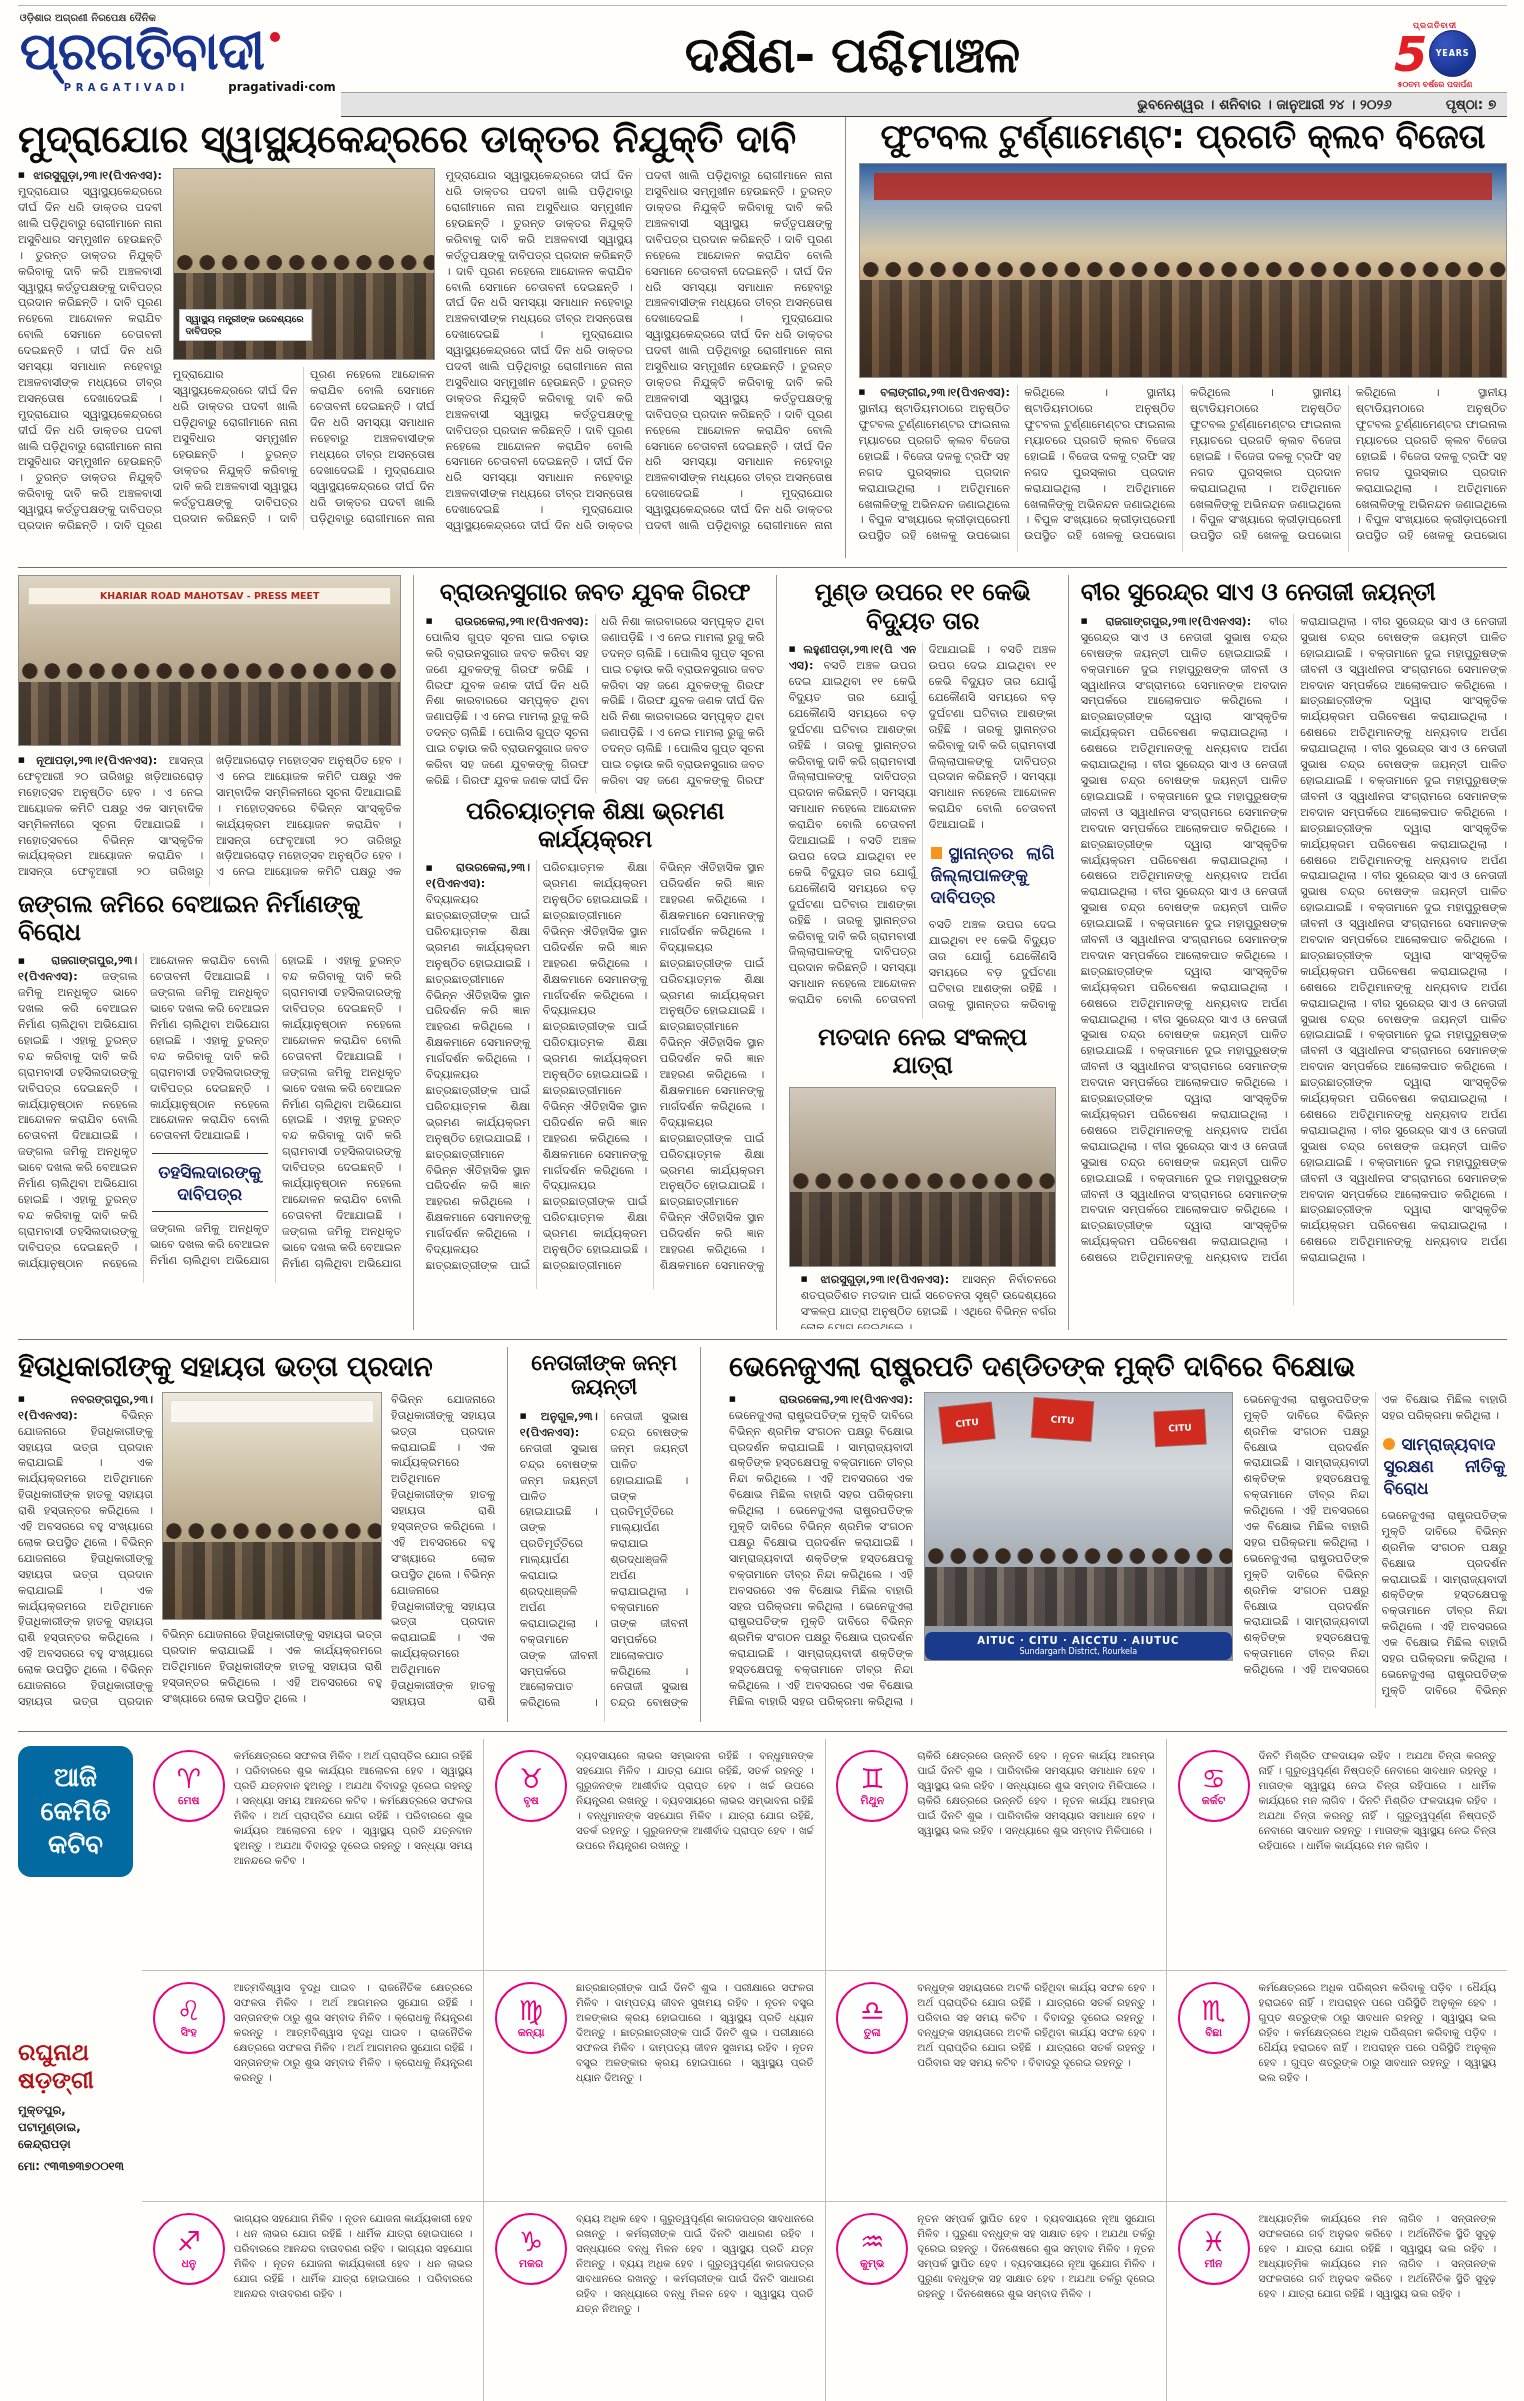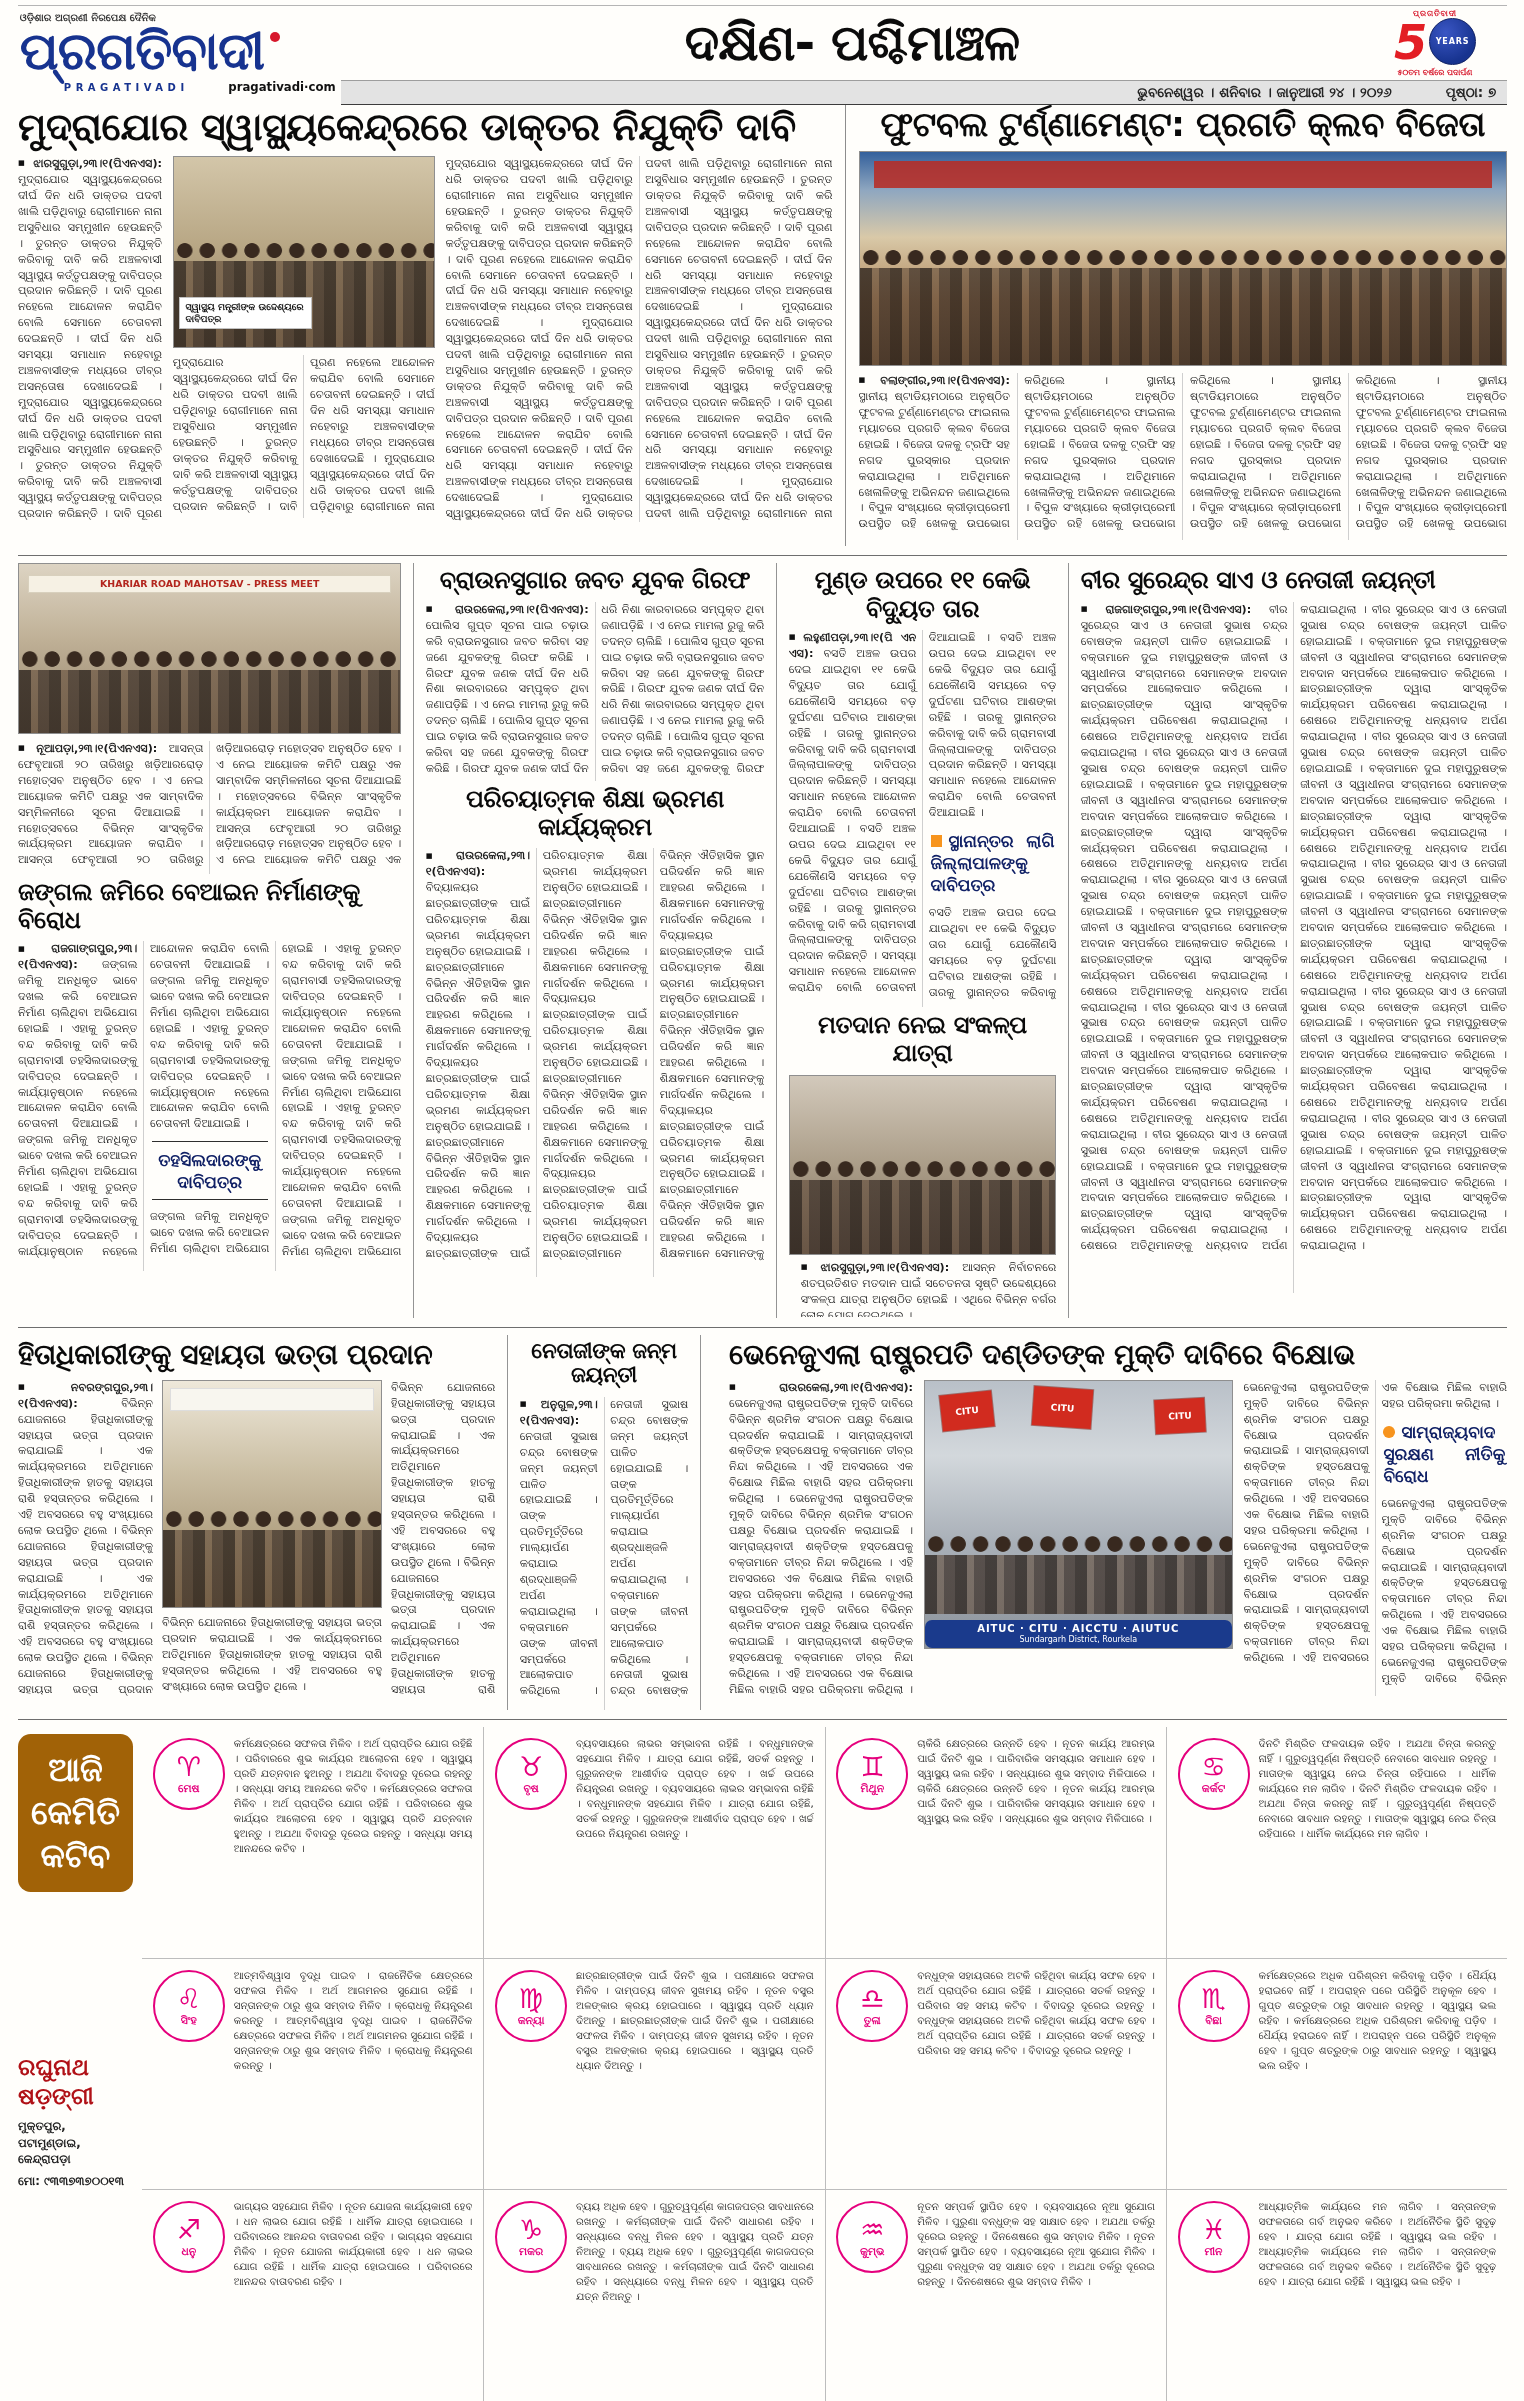--- a/index.html
+++ b/index.html
@@ -12,21 +12,21 @@
   .masthead{display:grid;grid-template-columns:323px 1fr;align-items:stretch;}
   .mast-left{padding:1.8px 5.4px 0 1.8px;}
   .tagline{font-size:10px;font-weight:700;color:#333;margin-bottom:0.9px;}
   .logo-row{display:flex;align-items:flex-start;gap:5.4px;}
   .logo-text{font-size:52px;font-weight:800;color:#17338f;line-height:1.02;letter-spacing:-0.9px;}
   .logo-dot{width:10px;height:10px;border-radius:50%;background:#d7172b;margin-top:7.2px;}
   .logo-sub-row{display:flex;justify-content:space-between;align-items:baseline;margin-top:1.8px;}
   .logo-roman{font-size:10px;font-weight:700;letter-spacing:4.5px;color:#17338f;padding-left:44px;}
   .logo-site{font-size:11.7px;font-weight:700;color:#111;}
   .mast-main{display:flex;flex-direction:column;}
-  .mast-title-row{display:grid;grid-template-columns:1fr 144px;align-items:center;}
+  .mast-title-row{display:grid;grid-template-columns:1fr 144px;align-items:center;margin-top:12px;}
   .edition{margin:0;text-align:center;font-size:50px;font-weight:800;letter-spacing:-0.9px;color:#0b0b0b;}
   .ann{display:flex;flex-direction:column;align-items:center;line-height:1;}
   .ann-top{font-size:8px;font-weight:800;color:#d7172b;letter-spacing:0.9px;}
   .ann-main{display:flex;align-items:center;}
   .ann-5{font-size:48px;font-weight:800;font-style:italic;color:#e31e24;}
   .ann-circle{width:45px;height:45px;border-radius:50%;background:radial-gradient(circle at 35% 30%,#3a56c4,#17338f 70%);color:#fff;display:flex;align-items:center;justify-content:center;font-size:8px;font-weight:800;letter-spacing:0.9px;border:1.8px solid #0d1f63;margin-left:1.8px;}
   .ann-bottom{font-size:8px;font-weight:800;color:#d7172b;margin-top:2.7px;}
   .datebar{margin-top:3.6px;background:#e3e3e3;border-top:0.9px solid #9d9d9d;border-bottom:1.8px solid #3c3c3c;display:flex;justify-content:flex-end;align-items:center;gap:54px;padding:2.7px 10.8px;font-size:13.5px;font-weight:700;color:#222;}
 
   
@@ -112,21 +112,21 @@
   .photo-protest .heads{bottom:93px;}
   .photo-protest .crowd{height:59px;bottom:34px;}
   .vcaption{position:absolute;left:0;right:0;bottom:0;background:#1a3a8c;color:#fff;text-align:center;padding:2.7px 1.8px;line-height:1.25;border-radius:7px;}
   .vcaption .l1{font-size:10px;font-weight:800;letter-spacing:0.9px;}
   .vcaption .l2{font-size:8px;}
   .h345{height:316px;}
 
   
   .horoscope{display:grid;grid-template-columns:115px 1fr;height:693px;overflow:hidden;}
   .horo-left{display:flex;flex-direction:column;padding-top:7.2px;}
-  .horo-title{background:#a16207;color:#fff;border-radius:12.6px;padding:14.4px 5.4px;text-align:center;font-size:33px;font-weight:800;line-height:1.3;}
+  .horo-title{background:#0369a1;color:#fff;border-radius:12.6px;padding:14.4px 5.4px;text-align:center;font-size:26px;font-weight:800;line-height:1.3;}
   .astro{margin-top:161px;text-align:left;}
   .astro-name{color:#b01117;font-weight:800;font-size:23px;line-height:1.25;margin-bottom:7.2px;}
   .astro-line{font-size:11.7px;font-weight:700;color:#222;line-height:1.45;}
   .astro-phone{font-size:11.7px;font-weight:800;color:#222;margin-top:5.4px;}
   .zgrid{display:grid;grid-template-columns:repeat(4,1fr);grid-template-rows:repeat(3,1fr);margin-left:9px;}
   .zcell{padding:9px 10.8px;overflow:hidden;}
   .zcell:not(:nth-child(4n+1)){border-left:0.9px solid #bdbdbd;}
   .zcell:nth-child(n+5){border-top:0.9px solid #bdbdbd;}
   .zicon{width:68px;height:68px;border:2.7px solid #e5007d;border-radius:50%;color:#e5007d;display:flex;flex-direction:column;align-items:center;justify-content:center;float:left;margin:1.8px 9px 3.6px 0;background:#fff;}
   .zsym{font-size:27px;line-height:1;}

